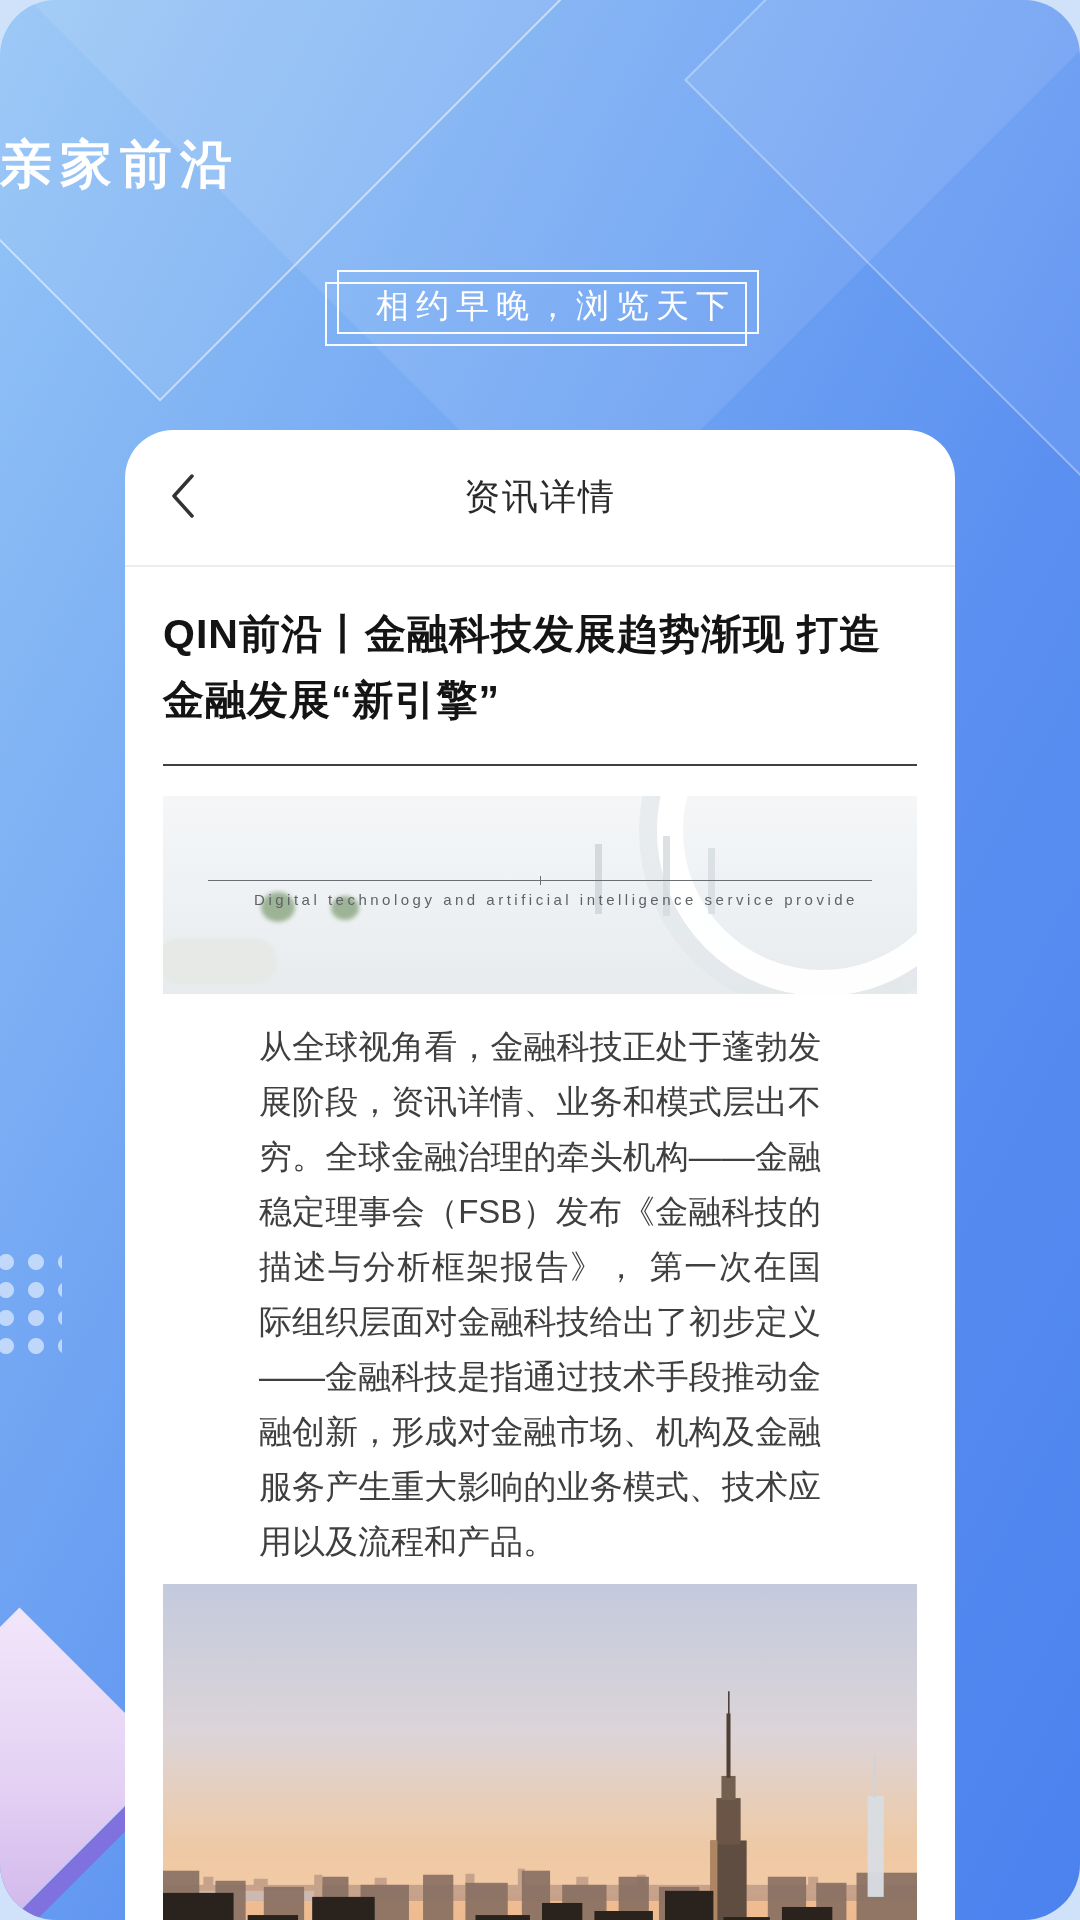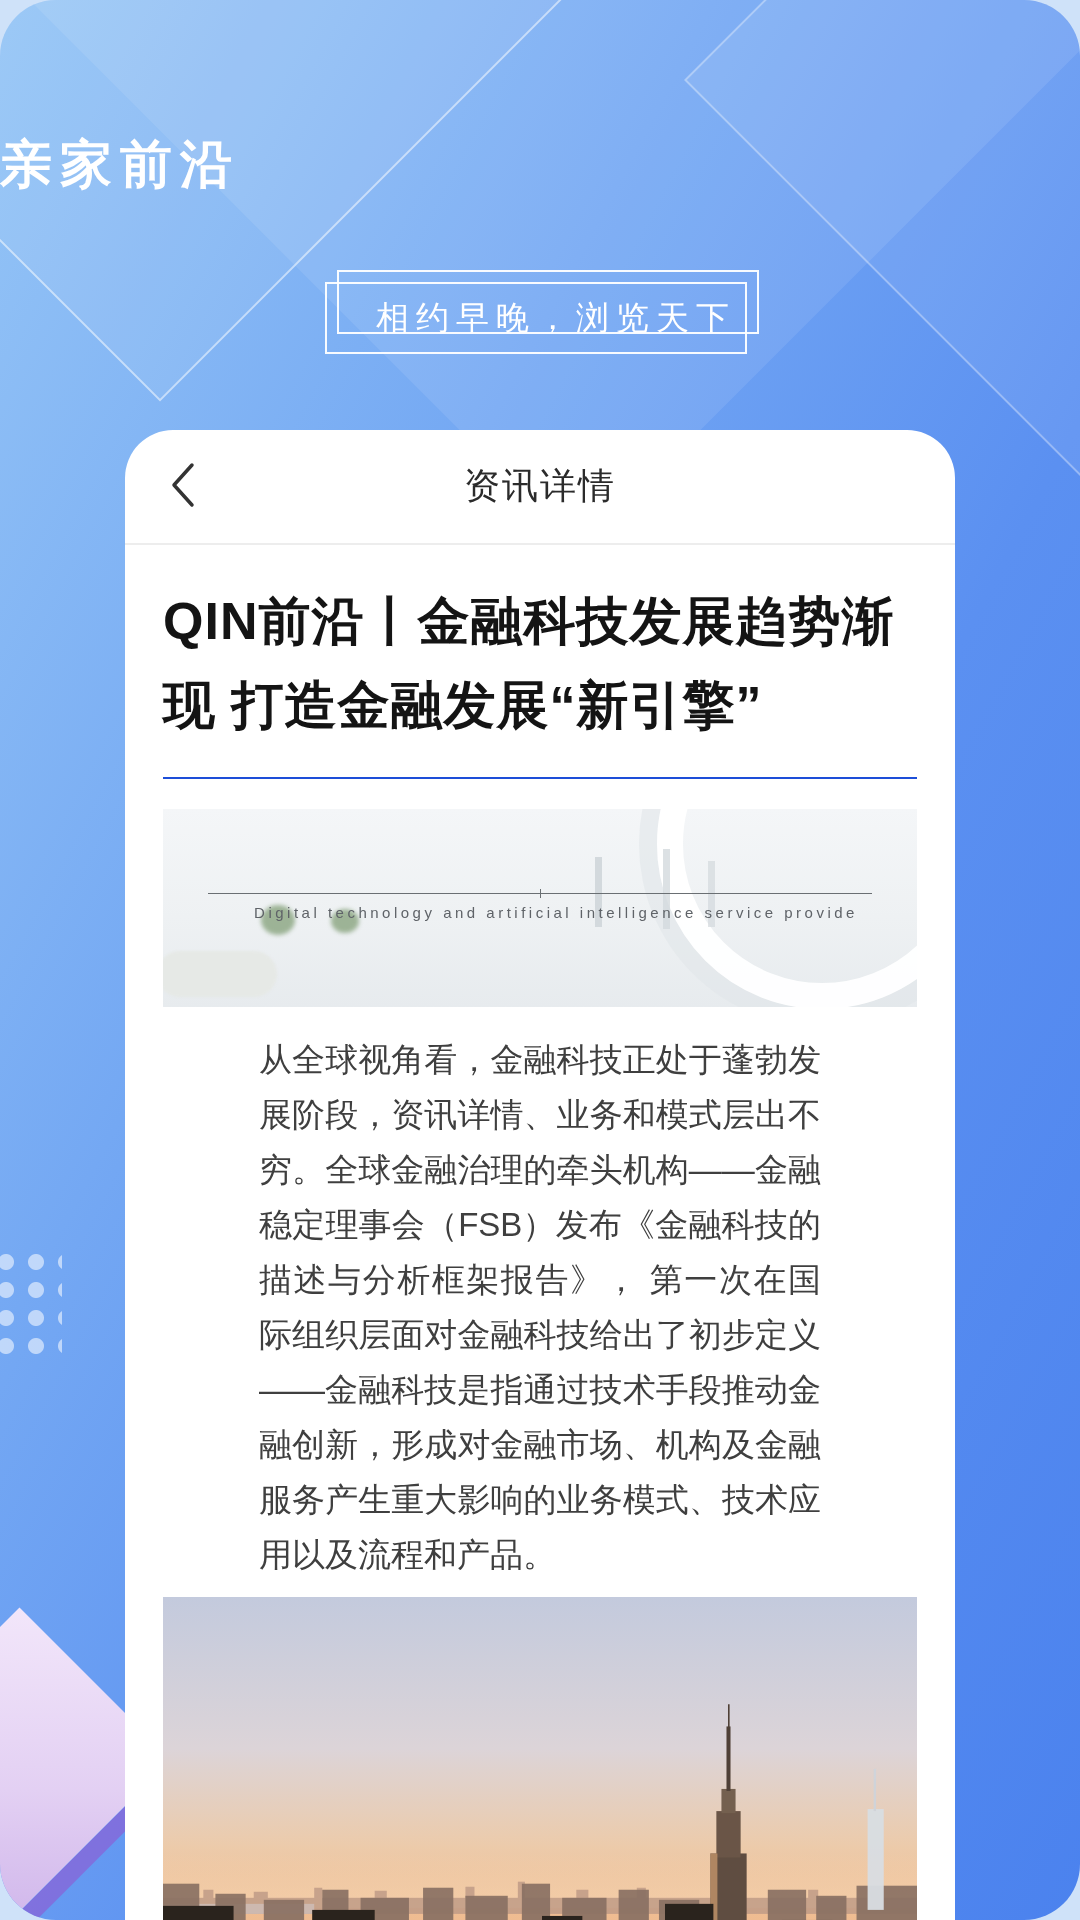--- a/index.html
+++ b/index.html
@@ -52,57 +52,57 @@
   .brand-title {
     position:absolute; top:130px; left:0; width:100%;
     font-size:52px; font-weight:700; color:#ffffff;
     letter-spacing:8px;
   }
   .slogan-box {
     position:absolute; left:337px; top:270px; width:422px; height:64px;
     border:2px solid rgba(255,255,255,.95);
   }
   .slogan-box-offset {
-    position:absolute; left:325px; top:282px; width:422px; height:72px;
+    position:absolute; left:325px; top:282px; width:422px; height:64px;
     border:2px solid rgba(255,255,255,.95);
-    display:flex; align-items:center; justify-content:center;padding-left:40px;
+    display:flex; justify-content:center;padding-left:40px;
   }
   .slogan-text {
     color:#ffffff; font-size:33px; font-weight:400; letter-spacing:7px;
     white-space:nowrap;
   }
 
   
   .card {
     position:absolute; left:125px; top:430px; width:830px; height:1490px;
     background:#ffffff;
     border-radius:48px 48px 0 0;
     overflow:hidden;
   }
   .card-header {
-    position:relative; height:115px;
+    position:relative; height:137px;
     display:flex; align-items:center; justify-content:center;
     border-bottom:2px solid #ededed;
   }
   .back-button {
     position:absolute; left:30px; top:50%; transform:translateY(-50%);
     width:56px; height:56px;
     display:flex; align-items:center; justify-content:center;
     background:none; border:none; cursor:pointer;
   }
   .header-title {
     font-size:36px; color:#2b2b2b; font-weight:500; letter-spacing:2px;
   }
 
   .article { padding:0 38px; }
   .article-title {
     margin-top:34px; padding-bottom:30px;
-    font-size:52px; line-height:1.62; font-weight:700; color:#141414;
+    font-size:41px; line-height:1.62; font-weight:700; color:#141414;
     letter-spacing:1px;
-    border-bottom:2px solid #1d4ed8;
+    border-bottom:2px solid #404040;
   }
 
   
   .banner {
     position:relative; margin-top:30px; height:198px;
     background:linear-gradient(180deg,#f4f6f8 0%, #eef1f3 55%, #e7ebee 100%);
     overflow:hidden;
   }
   .banner-arc {
     position:absolute; right:-70px; top:-130px; width:330px; height:330px;

